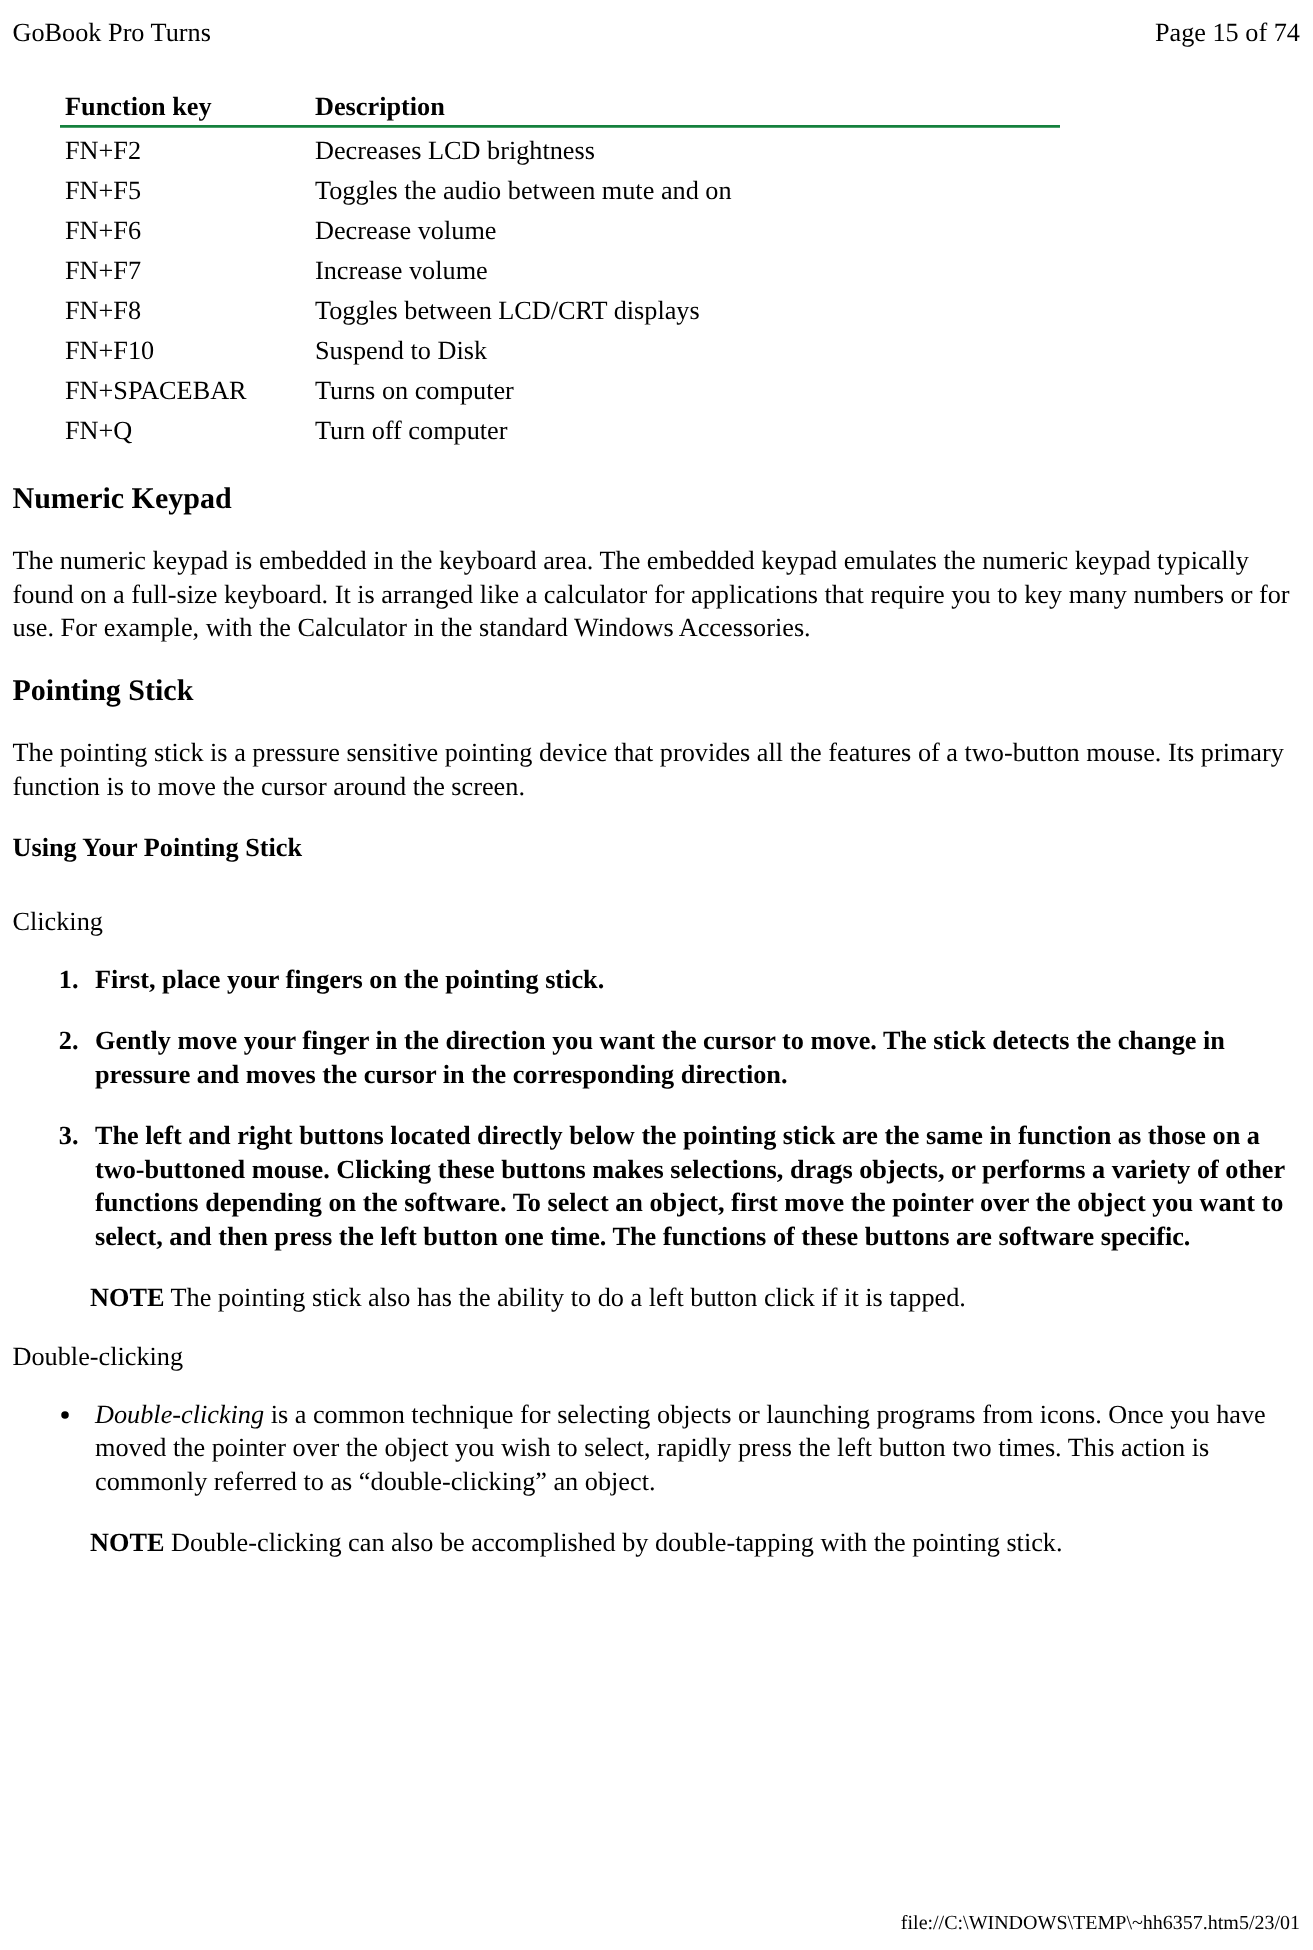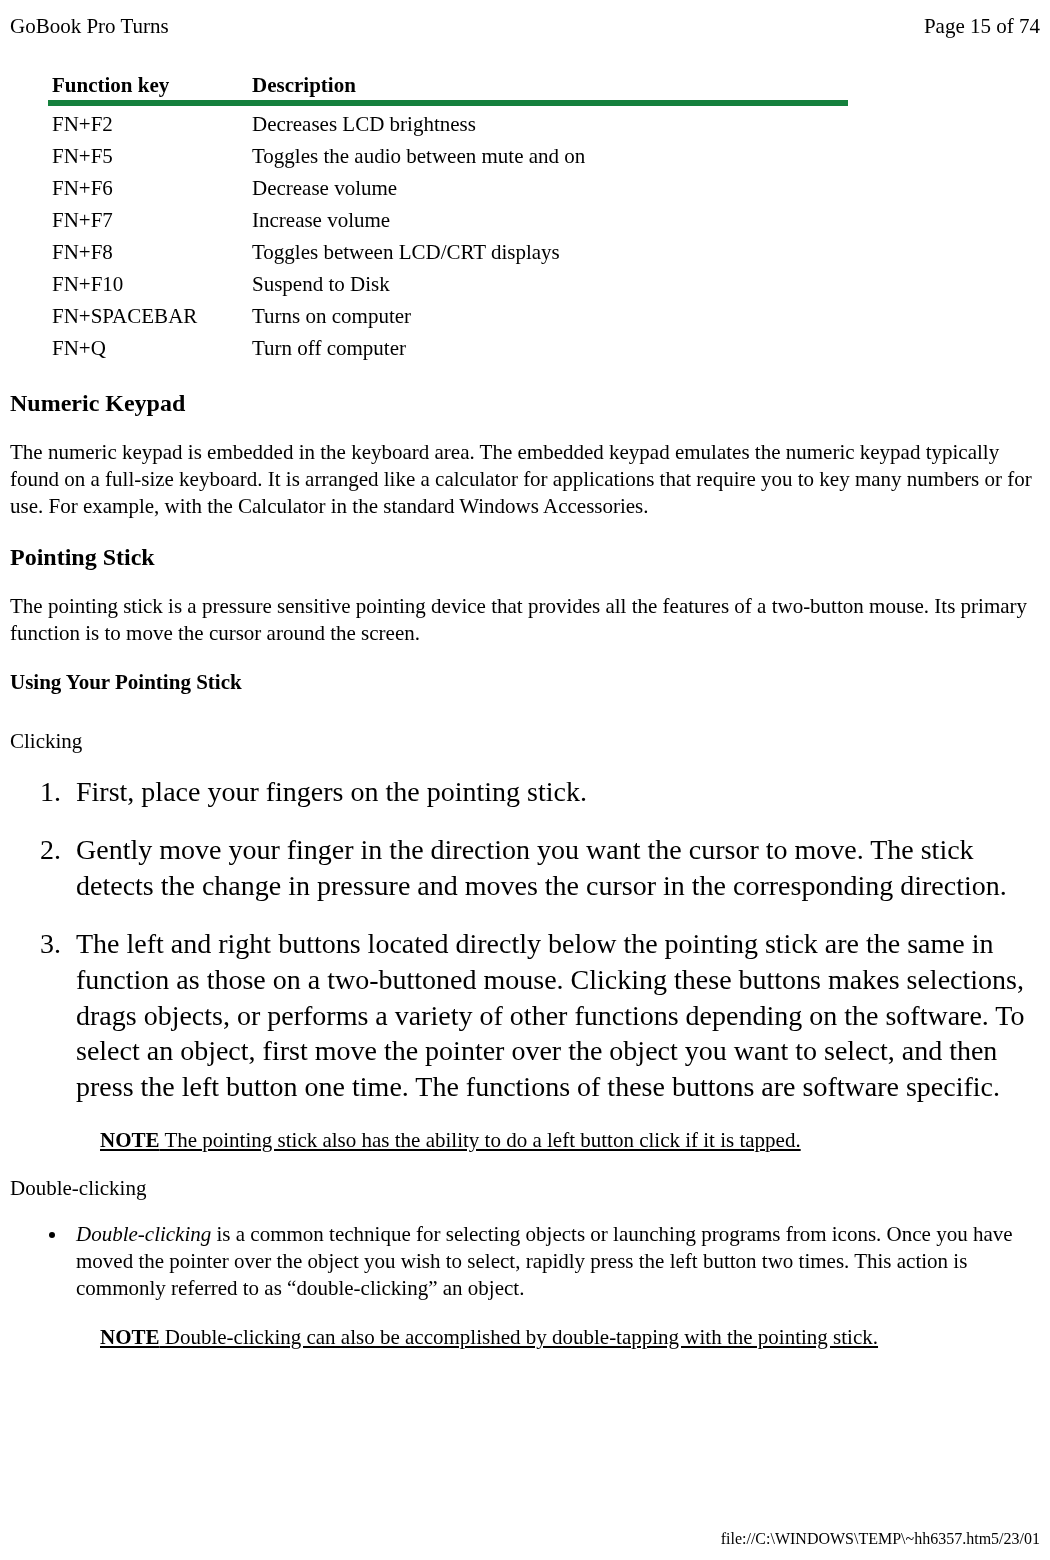--- a/index.html
+++ b/index.html
@@ -27,21 +27,21 @@
       padding: 30px 10px 0 10px;
     }
     table.fn-table {
       border-collapse: collapse;
       margin-left: 38px;
       margin-bottom: 28px;
     }
     table.fn-table th {
       text-align: left;
       font-weight: bold;
-      border-bottom: 6px solid #15803d;
+      border-bottom: 2px solid #15803d;
       padding: 4px 8px 2px 4px;
       font-size: 21px;
     }
     table.fn-table td {
       padding: 6px 8px 1px 4px;
       font-size: 21px;
       vertical-align: top;
     }
     table.fn-table th.col-key {
       width: 200px;
@@ -68,41 +68,41 @@
     p.topic-label {
       font-size: 21px;
       margin-bottom: 20px;
     }
     ol.numbered {
       list-style-type: decimal;
       margin-left: 58px;
       margin-bottom: 0;
     }
     ol.numbered li {
-      font-size: 28px;
+      font-size: 21px;
       line-height: 1.28;
       margin-bottom: 22px;
       padding-left: 8px;
+      font-weight: bold;
     }
     ul.bulleted {
       list-style-type: disc;
       margin-left: 58px;
     }
     ul.bulleted li {
       font-size: 21px;
       line-height: 1.28;
       margin-bottom: 22px;
       padding-left: 8px;
     }
     .note-block {
       font-size: 21px;
       line-height: 1.28;
-      margin-left: 90px;
-      margin-bottom: 22px;
-      text-decoration: underline;
+      margin-left: 62px;
+      margin-bottom: 22px;
     }
     .note-label {
       font-weight: bold;
     }
     .footer {
       position: absolute;
       bottom: 12px;
       left: 10px;
       right: 10px;
       display: flex;

